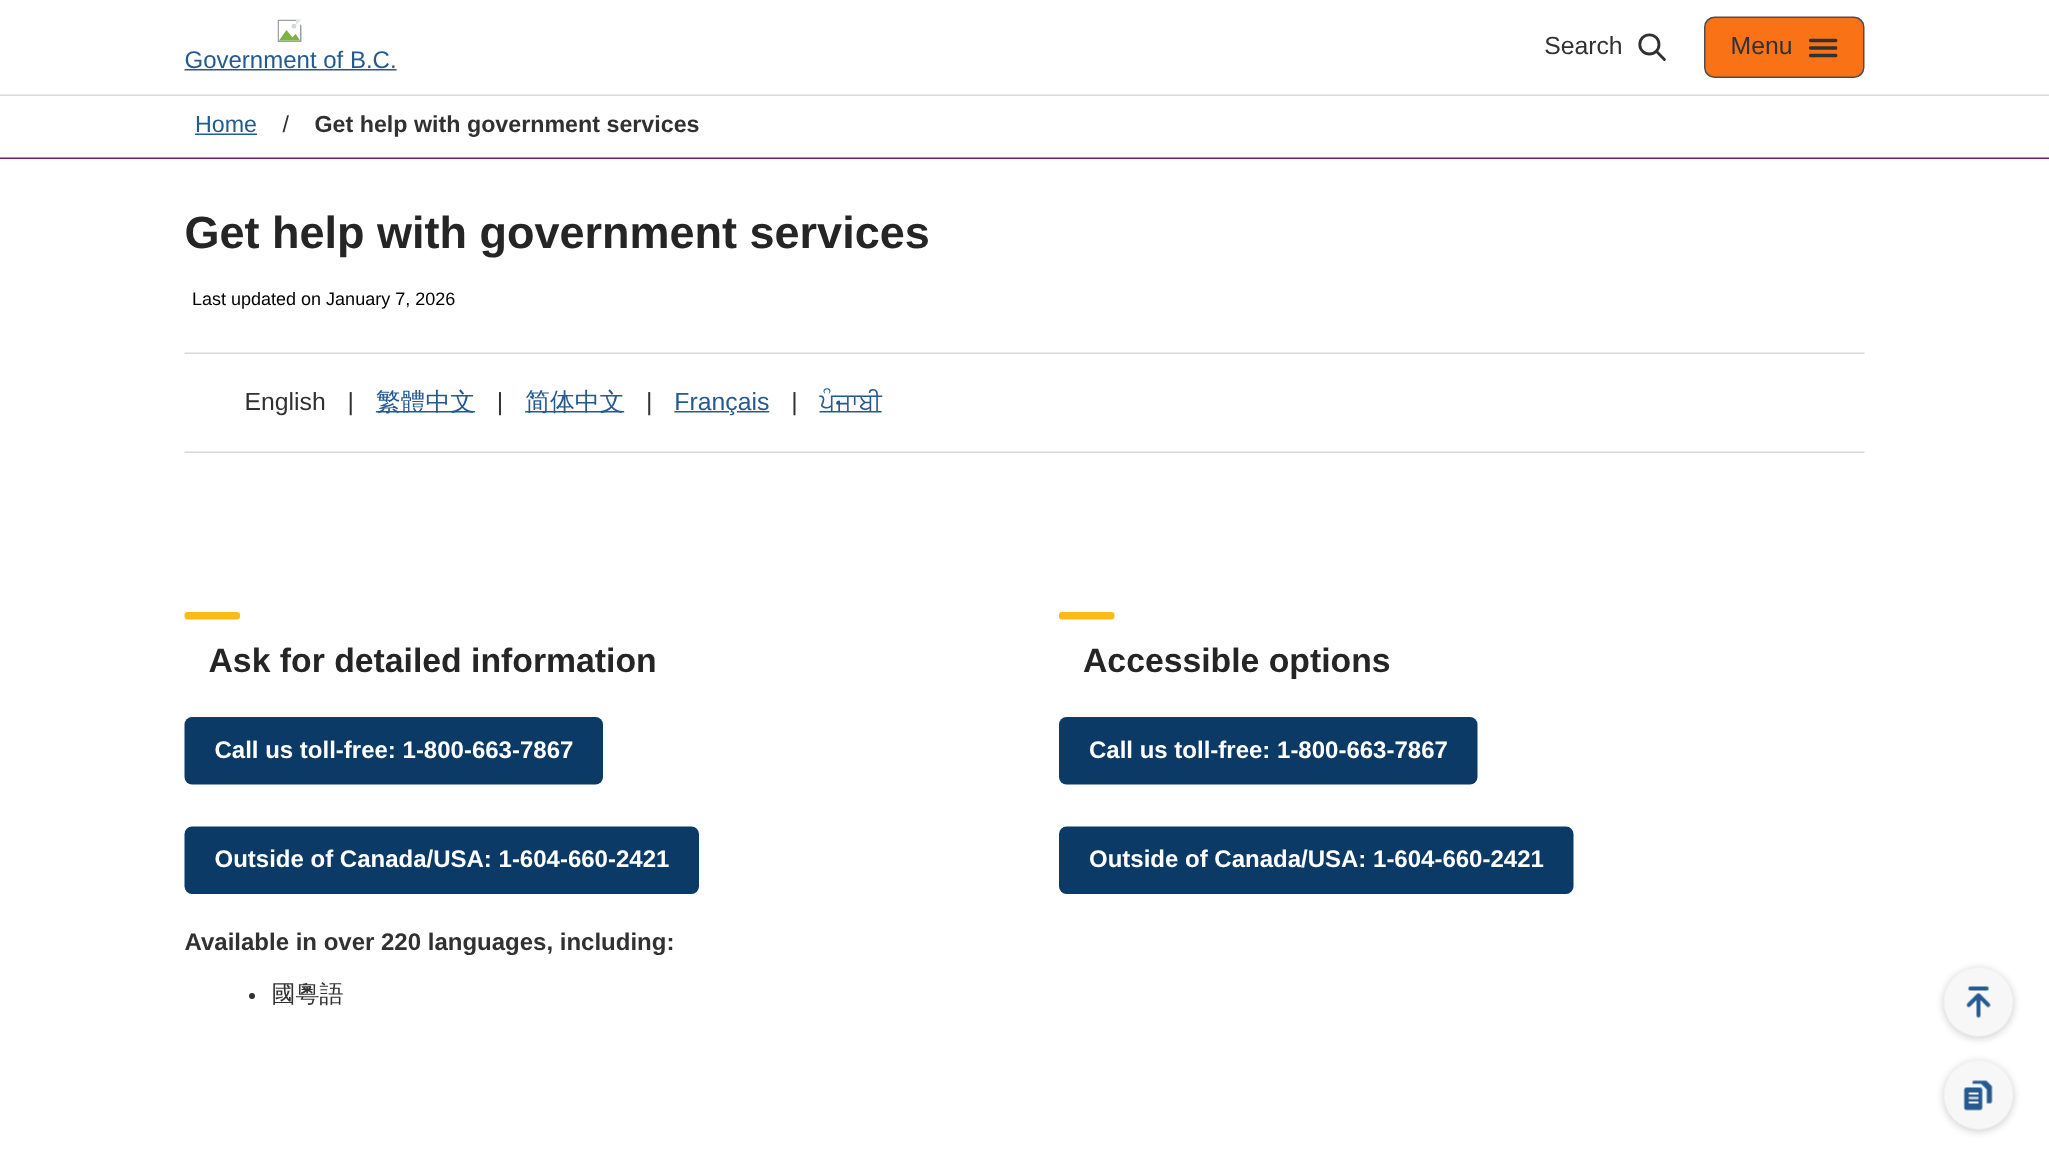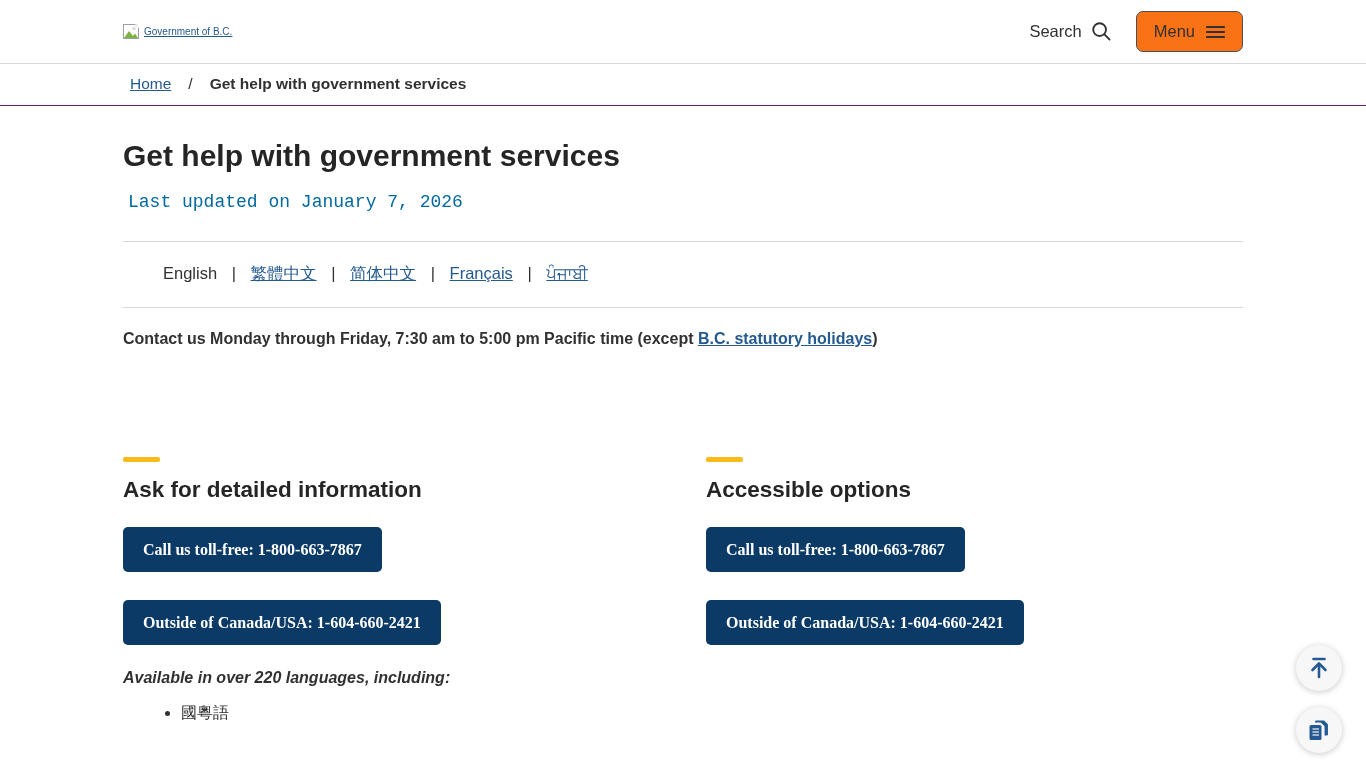--- a/index.html
+++ b/index.html
@@ -19,21 +19,22 @@
     height: 64px;
     display: flex;
     align-items: center;
     justify-content: space-between;
     border-bottom: 1px solid #D8D8D8;
     padding: 0 123px;
     background: #fff;
   }
   .logo-link {
     display: flex; align-items: center; gap: 3px;
-    font-size: 10px;
+    font-size: 16px;
+    flex-direction: column;
   }
   .broken-img { width: 18px; height: 16px; flex: 0 0 auto; }
   .header-right { display: flex; align-items: center; gap: 24px; }
   .search-trigger {
     display: flex; align-items: center; gap: 9px;
     font-size: 16.5px; color: #313132; cursor: pointer;
   }
   .menu-button {
     display: flex; align-items: center; gap: 11px;
     border: 1px solid #4b4f54; border-radius: 7px;
@@ -52,51 +53,51 @@
   .breadcrumb-sep { margin: 0 17px; color: #313132; }
   .breadcrumb-current { font-weight: 700; color: #313132; }
 
   
   .container { width: 1120px; margin: 0 auto 0 123px; }
   h1.page-title {
     margin: 33px 0 0 0;
     font-size: 30px; line-height: 34px;
     font-weight: 700; color: #252525;
   }
-  .last-updated { margin-top: 19px; padding-left: 5px; font-size: 18px; color: #0369a1; font-family: Liberation Mono, monospace; }
+  .last-updated { margin-top: 19px; padding-left: 5px; font-size: 12px; color: #000000; }
   .rule { border: none; border-top: 1px solid #D8D8D8; margin: 0; }
   .rule-top { margin-top: 29px; }
   .lang-bar { padding: 21px 0 22px 0; font-size: 16.5px; }
   .lang-sep { margin: 0 10px; color: #313132; }
   .lang-current { color: #313132; margin-left: 40px; }
 
   .intro-p { margin: 25px 0 0 0; line-height: 24px; }
   .contact-p { margin: 19px 0 0 0; line-height: 24px; font-weight: 700; }
   .contact-p a { font-weight: 700; }
 
   
   .columns {
     margin-top: 106px;
     display: grid;
     grid-template-columns: 537px 537px;
     column-gap: 46px;
   }
   .accent-bar { width: 37px; height: 5px; background: #FCBA19; border-radius: 2px; }
-  h2.col-heading { margin: 15px 0 0 0; font-size: 22.5px; font-weight: 700; color: #252525; }
+  h2.col-heading { margin: 15px 0 0 16px; font-size: 22.5px; font-weight: 700; color: #252525; }
   .btn {
     display: block; width: max-content;
     background: #0B3A66; color: #ffffff;
     font-weight: 700; font-size: 16px;
-    font-family: Liberation Serif, serif;
+    font-family: Liberation Sans, sans-serif;
     padding: 13px 20px; border: none; border-radius: 5px;
     cursor: pointer; line-height: 19px;
   }
   .btn-first { margin-top: 24px; }
   .btn-next { margin-top: 28px; }
-  .languages-label { margin-top: 24px; font-weight: 700; font-style: italic; }
+  .languages-label { margin-top: 24px; font-weight: 700; }
   .lang-list { margin: 16px 0 0 0; padding-left: 58px; }
   .lang-list li { margin-top: 0; line-height: 20px; }
   .vrs-p { margin: 25px 0 0 0; line-height: 27px; }
   .bold { font-weight: 700; }
 
   
   .fab {
     position: fixed; right: 24px;
     width: 46px; height: 46px; border-radius: 50%;
     background: #F7F7F7;
@@ -161,21 +162,20 @@
     <a>简体中文</a>
     <span class="lang-sep">|</span>
     <a>Français</a>
     <span class="lang-sep">|</span>
     <a>ਪੰਜਾਬੀ</a>
   </div>
 
   <hr class="rule">
 
 
-  <p class="contact-p"><span>Contact us Monday through Friday, 7:30 am to 5:00 pm Pacific time (except </span><a>B.C. statutory holidays</a><span>)</span></p>
 
   <div class="columns">
 
     <section>
       <div class="accent-bar"></div>
       <h2 class="col-heading">Ask for detailed information</h2>
       <button class="btn btn-first">Call us toll-free: 1-800-663-7867</button>
       <button class="btn btn-next">Outside of Canada/USA: 1-604-660-2421</button>
       <p class="languages-label">Available in over 220 languages, including:</p>
       <ul class="lang-list">

